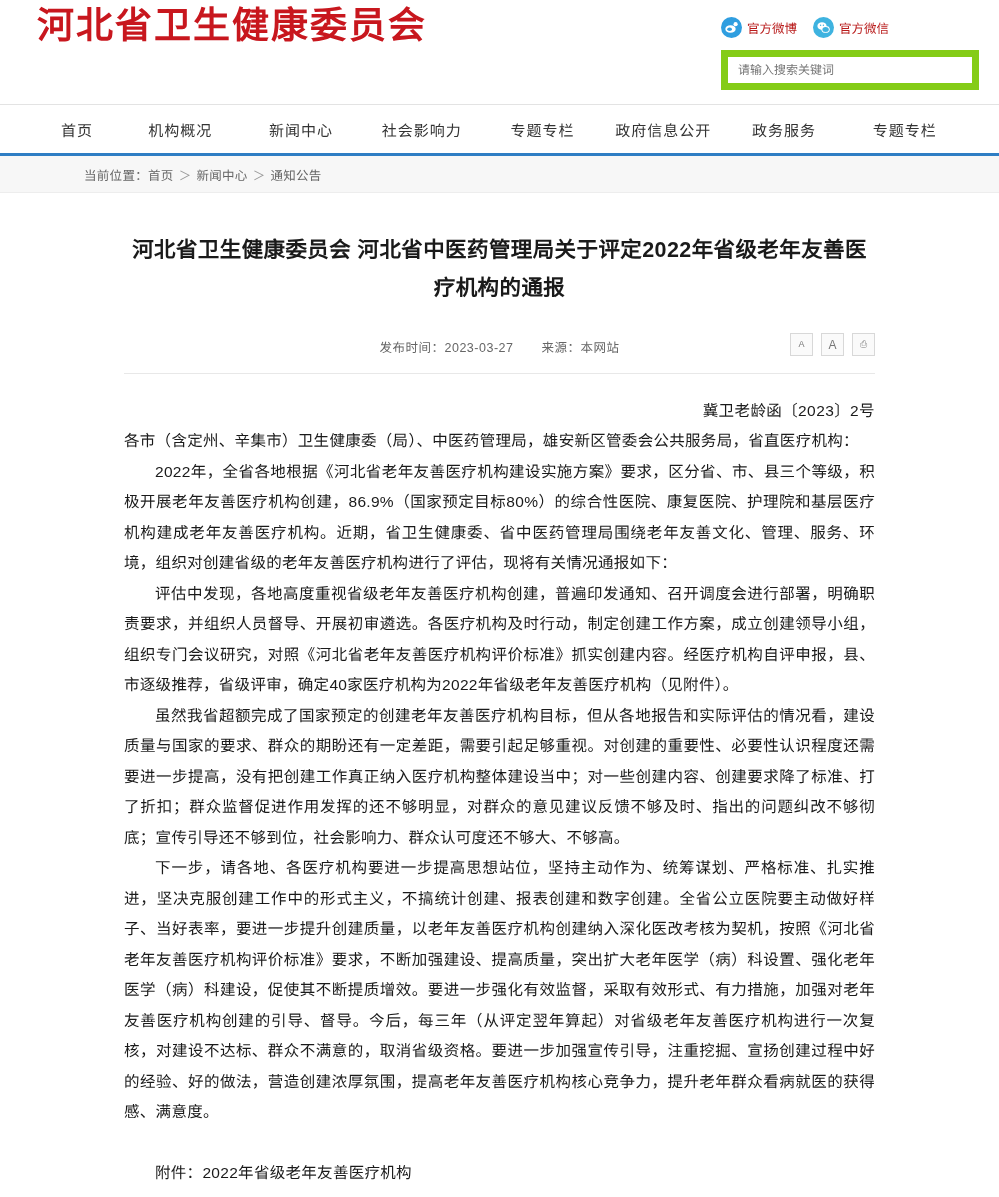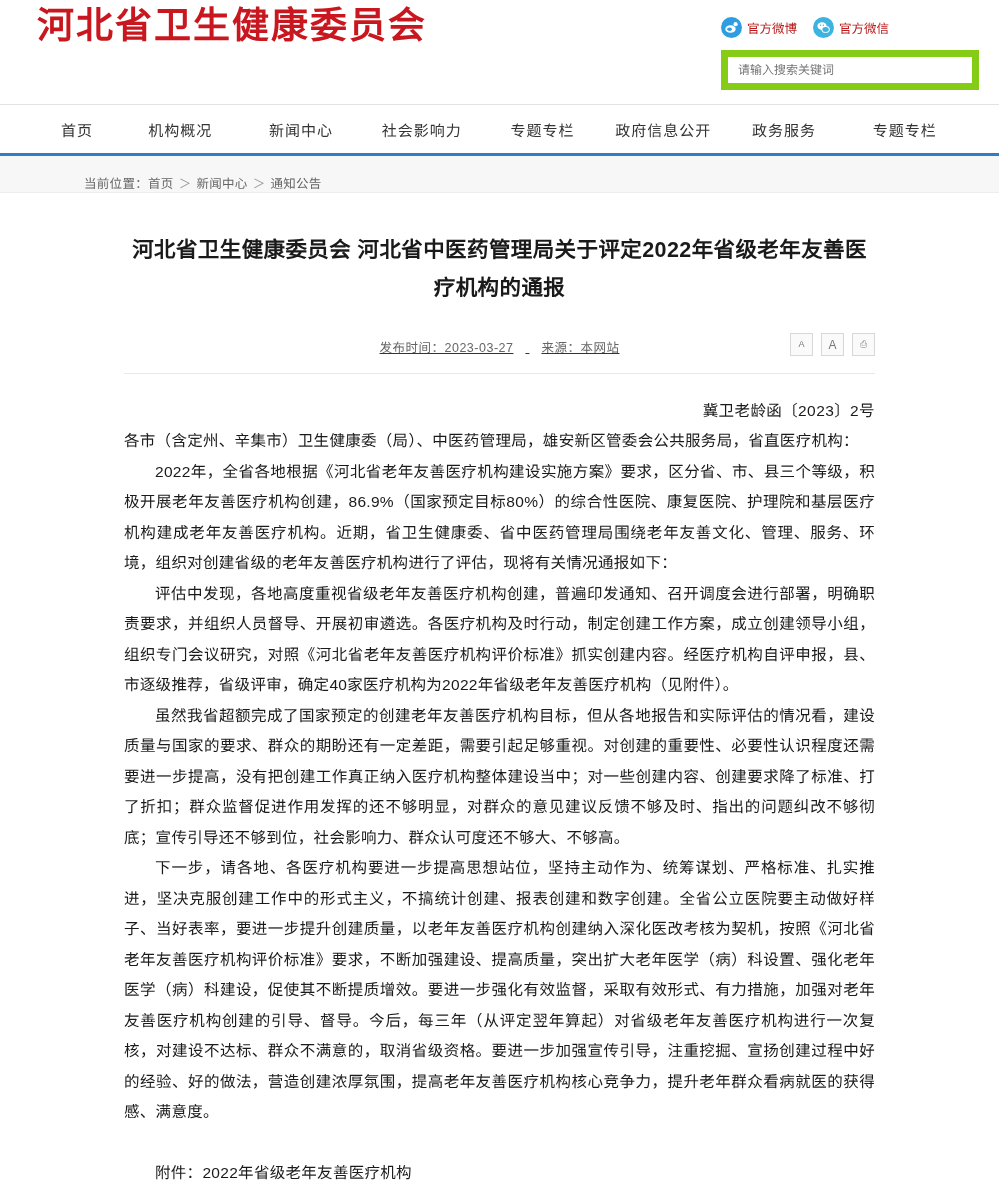--- a/index.html
+++ b/index.html
@@ -129,21 +129,21 @@
     white-space: nowrap;
   }
   .nav-item:first-child { flex: 0 0 86px; }
 
   
   .breadcrumb-wrap {
     background: #f7f7f7;
     border-bottom: 1px solid #ededed;
     height: 36px;
     display: flex;
-    align-items: flex-end;
+    align-items: center;
   }
   .breadcrumb {
     font-size: 12.5px;
     color: #666;
     padding-left: 84px;
     letter-spacing: 0.3px;
   }
   .breadcrumb .sep { margin: 0 5px; color: #999; }
 
   
@@ -159,21 +159,20 @@
     letter-spacing: 0.4px;
     margin: 0 8px;
   }
   .meta-row {
     margin-top: 26px;
     display: flex;
     align-items: center;
     justify-content: center;
     position: relative;
     height: 26px;
-    text-decoration: underline;
   }
   .meta-text {
     font-size: 12.5px;
     color: #666;
     letter-spacing: 0.5px;
   }
   .meta-text span { margin: 0 12px; }
   .meta-tools {
     position: absolute;
     right: 0;

